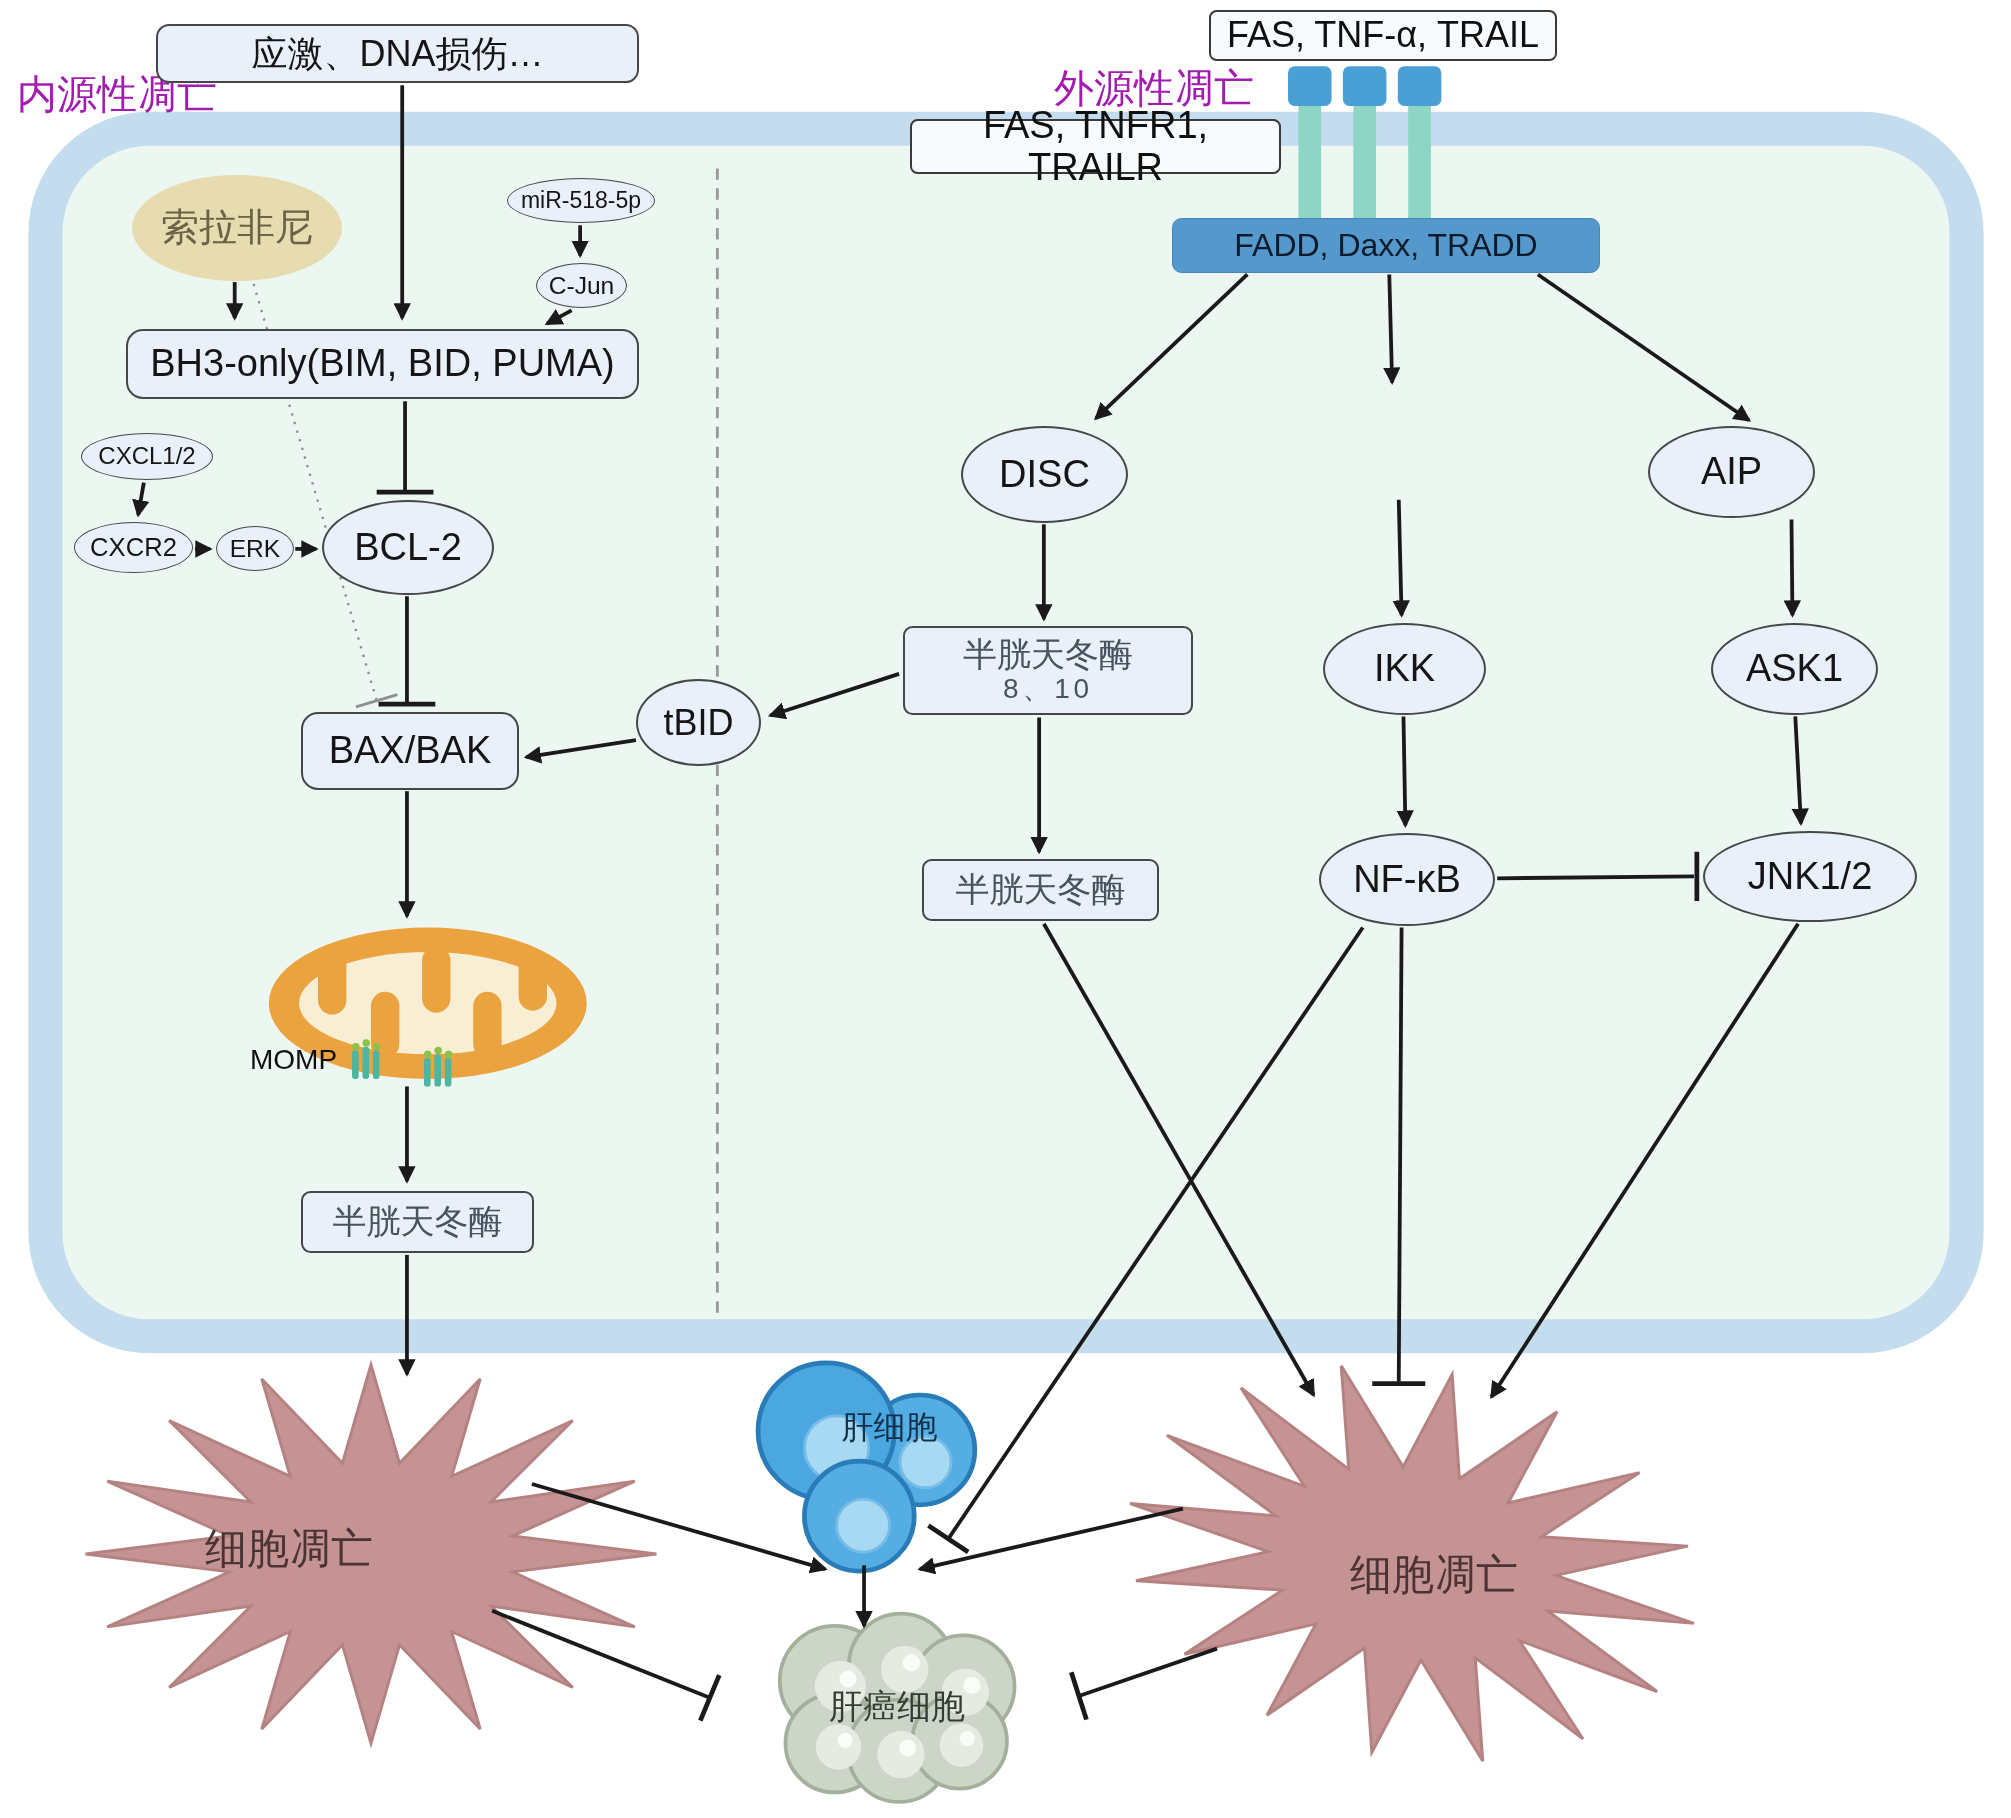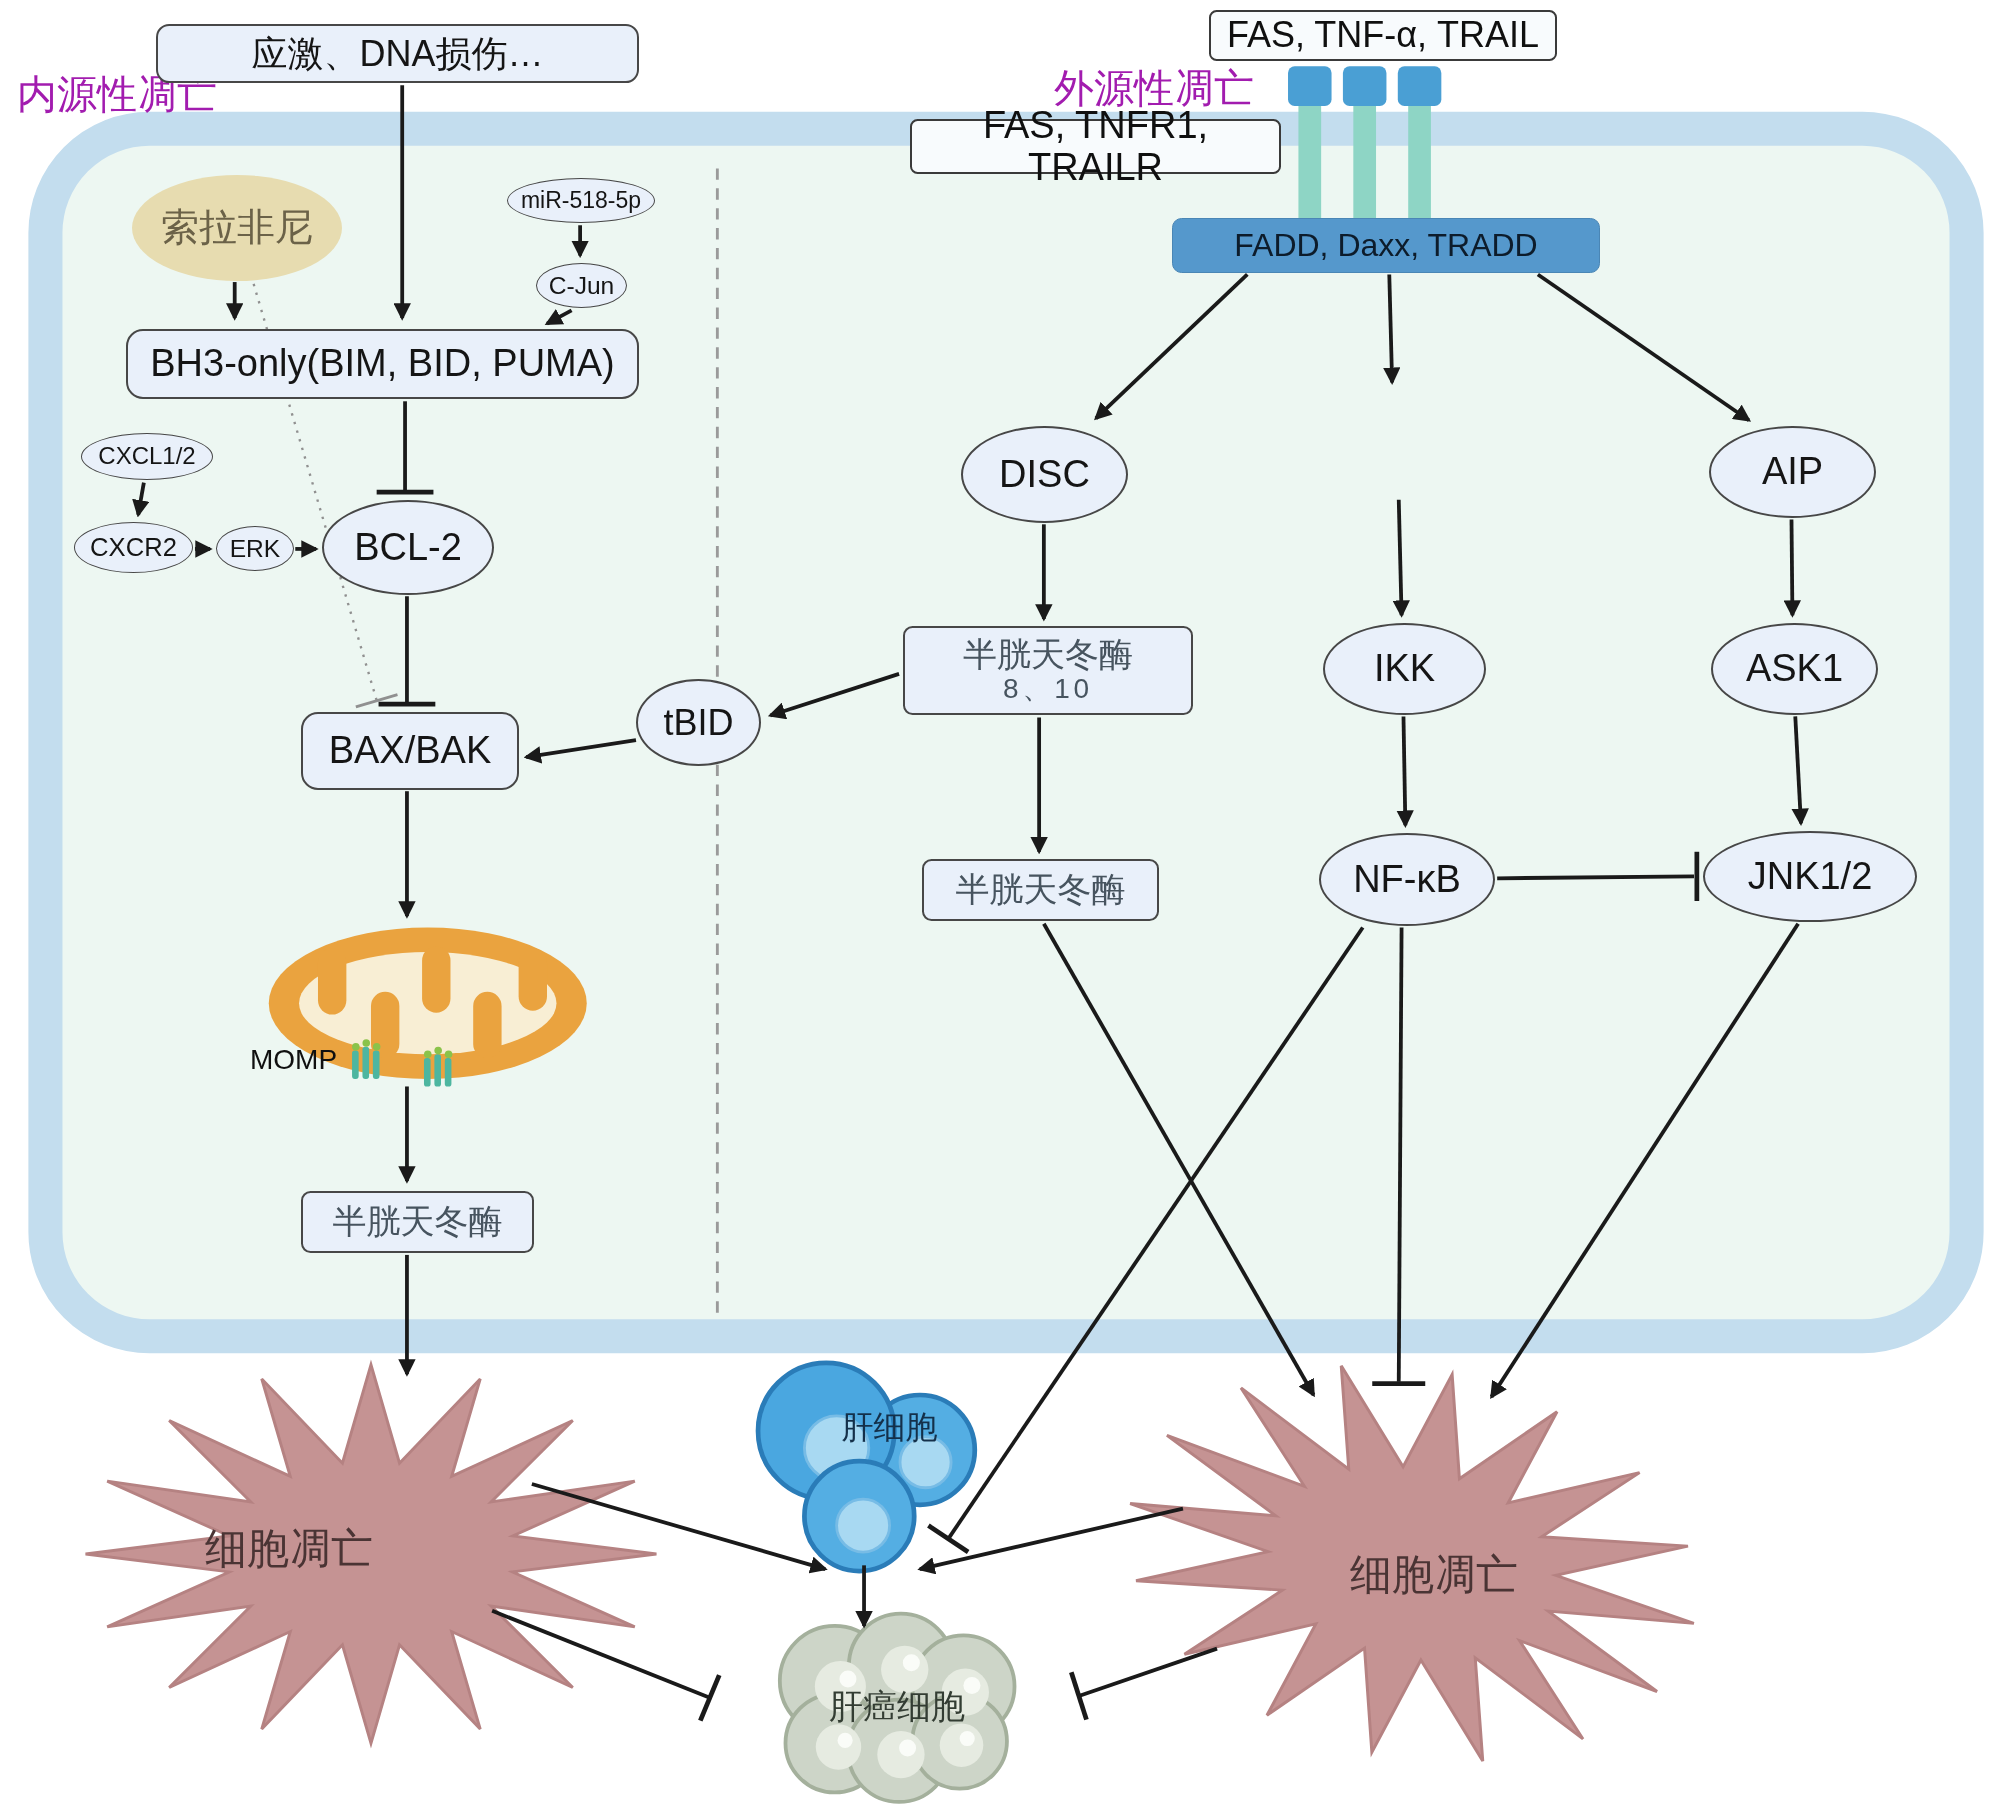--- a/index.html
+++ b/index.html
@@ -174,21 +174,21 @@
   <div class="abs node ellipse thin" style="left:81px;top:433px;width:132px;height:47px;font-size:24px;">CXCL1/2</div>
   <div class="abs node ellipse thin" style="left:74px;top:522px;width:119px;height:51px;font-size:25.6px;">CXCR2</div>
   <div class="abs node ellipse thin" style="left:216px;top:526px;width:78px;height:45px;font-size:24.6px;">ERK</div>
   <div class="abs node ellipse" style="left:322px;top:500px;width:172px;height:95px;font-size:38px;">BCL-2</div>
   <div class="abs node" style="left:301px;top:712px;width:218px;height:78px;font-size:38px;border-radius:17px;">BAX/BAK</div>
   <div class="abs node ellipse" style="left:636px;top:679px;width:125px;height:87px;font-size:36px;">tBID</div>
   <div class="abs plain" style="left:250px;top:1045px;font-size:28px;color:#101010;">MOMP</div>
   <div class="abs node casp" style="left:301px;top:1191px;width:233px;height:62px;font-size:34px;border-radius:9.5px;">半胱天冬酶</div>
 
   <div class="abs node ellipse" style="left:961px;top:426px;width:167px;height:97px;font-size:38px;">DISC</div>
-  <div class="abs node ellipse" style="left:1709px;top:426px;width:167px;height:92px;font-size:38px;">AIP</div>
+  <div class="abs node ellipse" style="left:1648px;top:426px;width:167px;height:92px;font-size:38px;">AIP</div>
   <div class="abs node col casp" style="left:903px;top:626px;width:290px;height:89px;border-radius:9.5px;">
     <span style="font-size:34px;">半胱天冬酶</span>
     <span style="font-size:28px;letter-spacing:3.8px;">8、10</span>
   </div>
   <div class="abs node ellipse" style="left:1323px;top:623px;width:163px;height:92px;font-size:38px;">IKK</div>
   <div class="abs node ellipse" style="left:1711px;top:623px;width:167px;height:92px;font-size:38px;">ASK1</div>
   <div class="abs node casp" style="left:922px;top:859px;width:237px;height:62px;font-size:34px;border-radius:9.5px;">半胱天冬酶</div>
   <div class="abs node ellipse" style="left:1319px;top:833px;width:176px;height:93px;font-size:38px;">NF-κB</div>
   <div class="abs node ellipse" style="left:1703px;top:831px;width:214px;height:91px;font-size:38px;">JNK1/2</div>
 

